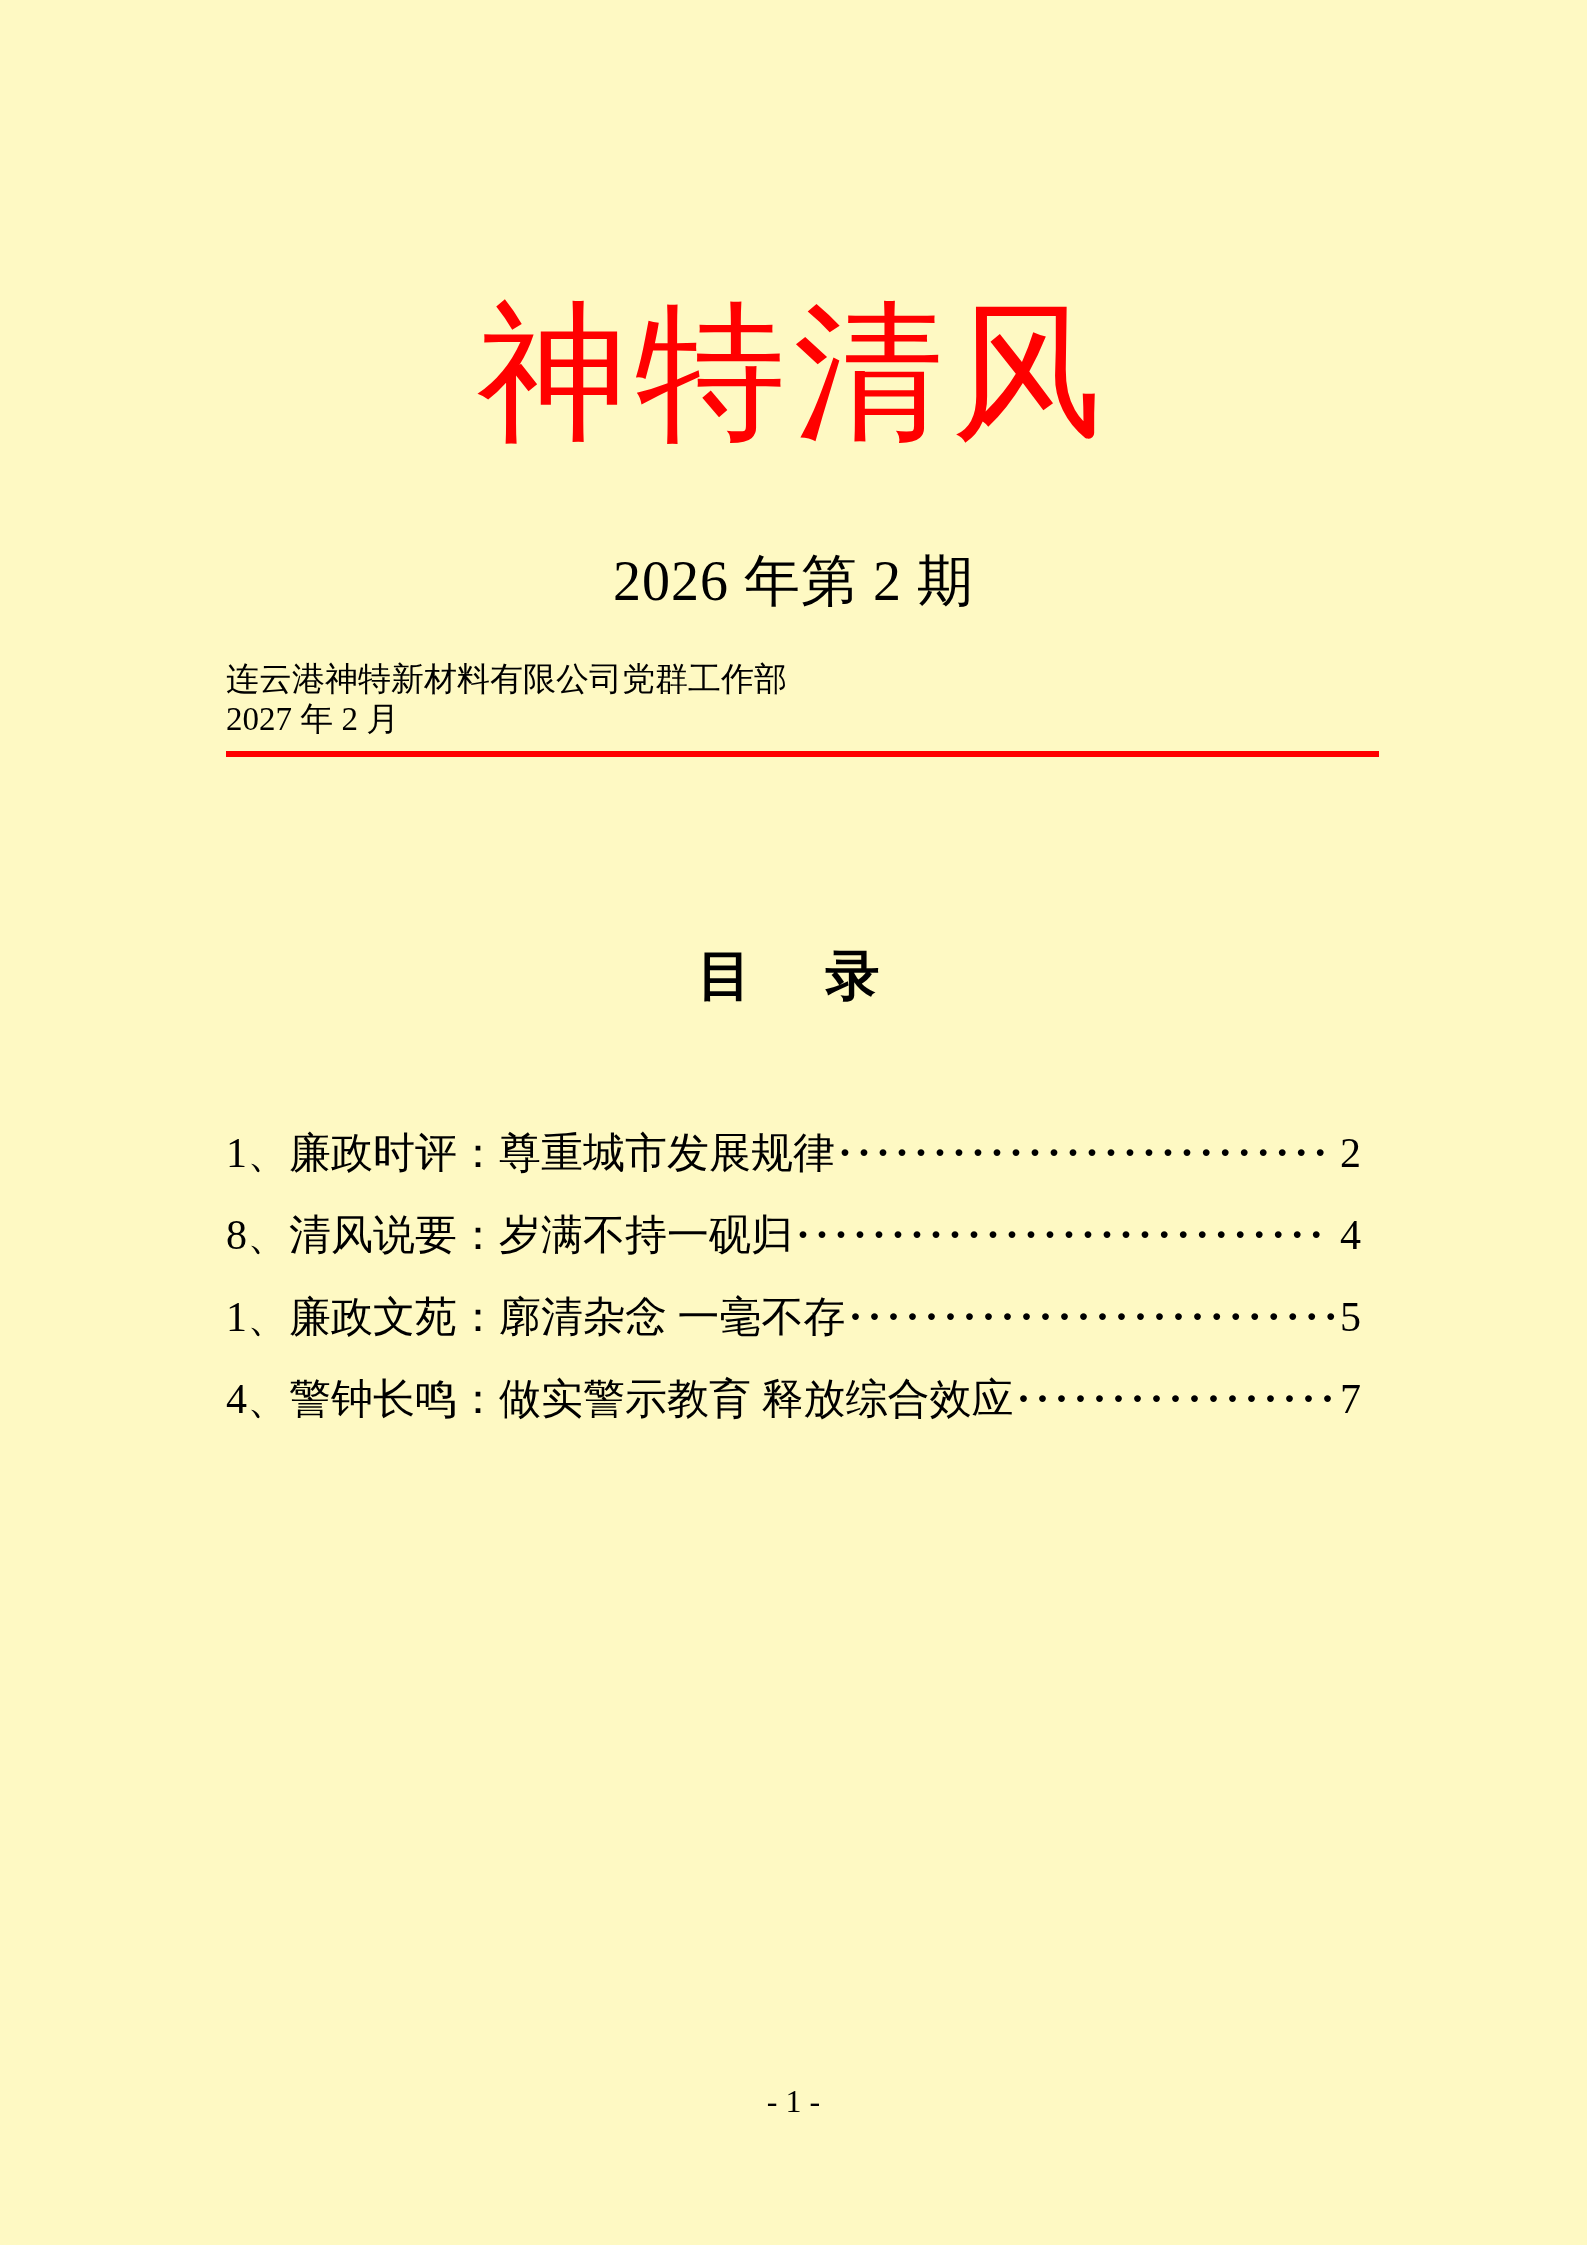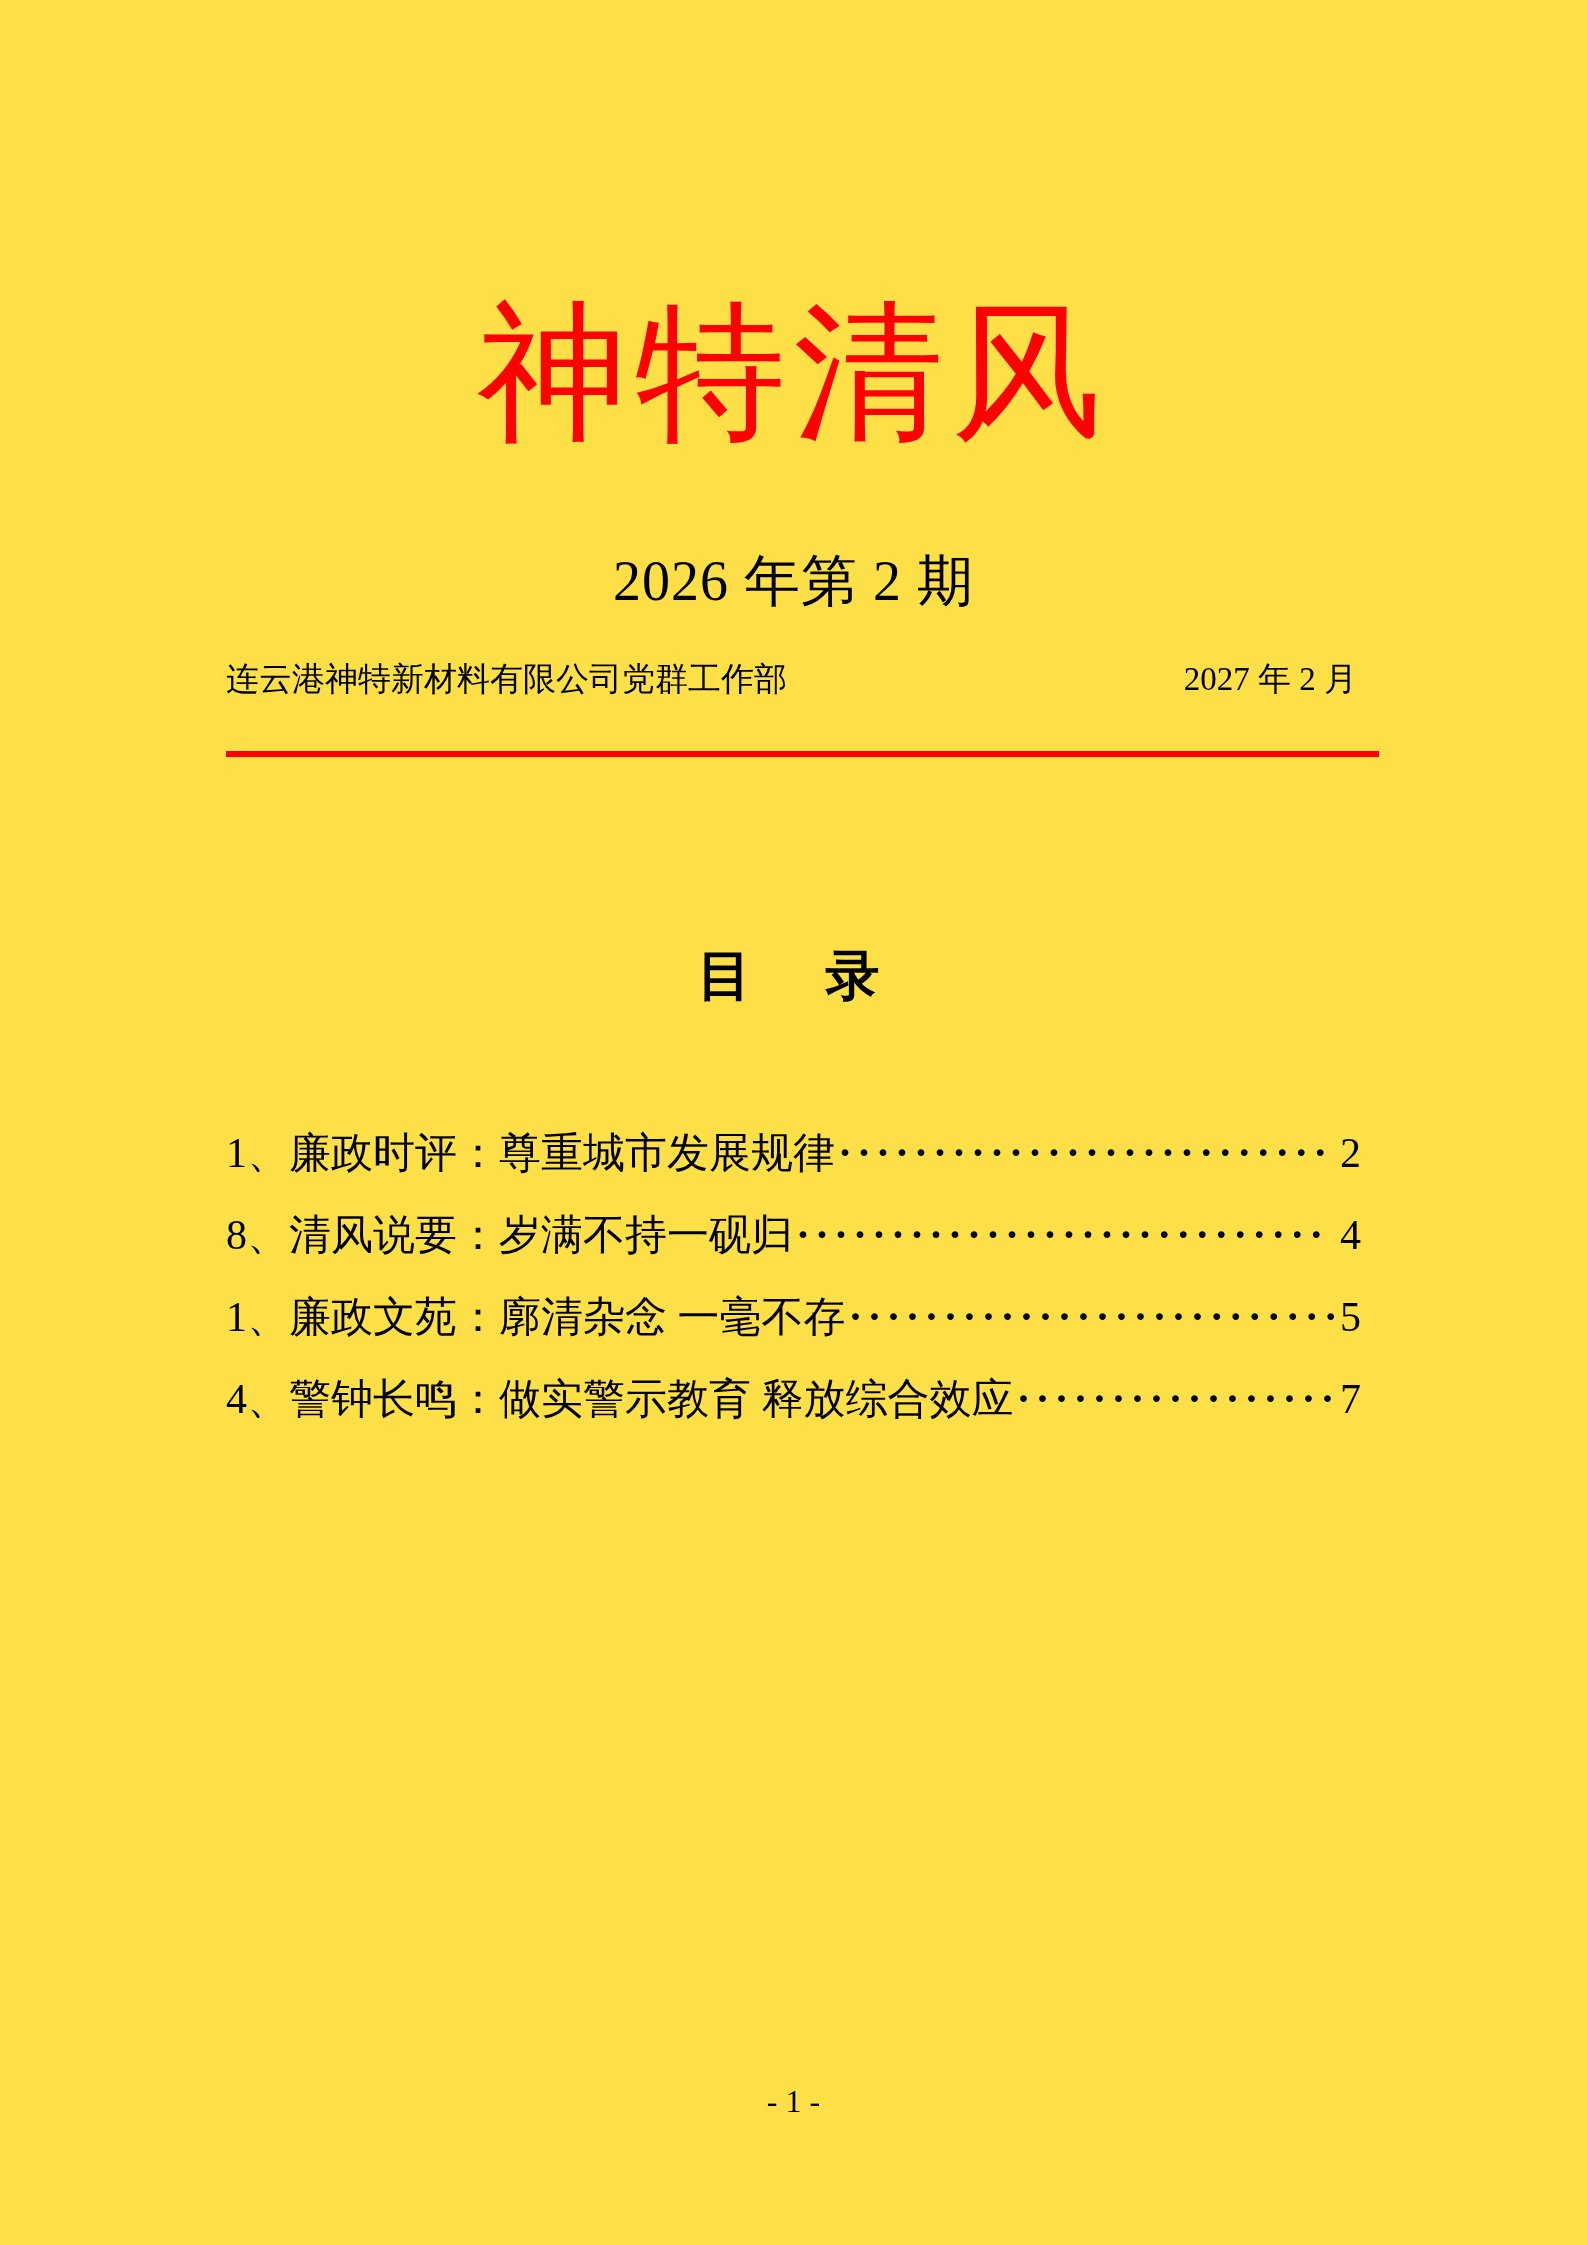--- a/index.html
+++ b/index.html
@@ -4,21 +4,21 @@
 <style>
   html, body {
     margin: 0;
     padding: 0;
     background: #FFFFFF;
   }
   .page {
     position: relative;
     width: 1587px;
     height: 2245px;
-    background: #fde047;
+    background: #fef9c3;
     overflow: hidden;
     color: #000000;
     font-family: "Liberation Serif", "DejaVu Serif", serif;
   }
   .masthead-title {
     position: absolute;
     top: 291px;
     left: 0;
     right: 0;
     margin: 0;
@@ -42,20 +42,21 @@
   .pub-row {
     position: absolute;
     top: 660px;
     left: 226px;
     right: 230px;
     display: flex;
     justify-content: space-between;
     align-items: baseline;
     font-size: 33px;
     line-height: 1.2;
+    flex-direction: column;
   }
   .publisher { white-space: nowrap; }
   .issue-date { white-space: nowrap; }
   .red-rule {
     position: absolute;
     top: 751px;
     left: 226px;
     right: 208px;
     height: 6px;
     background: #FF0000;

